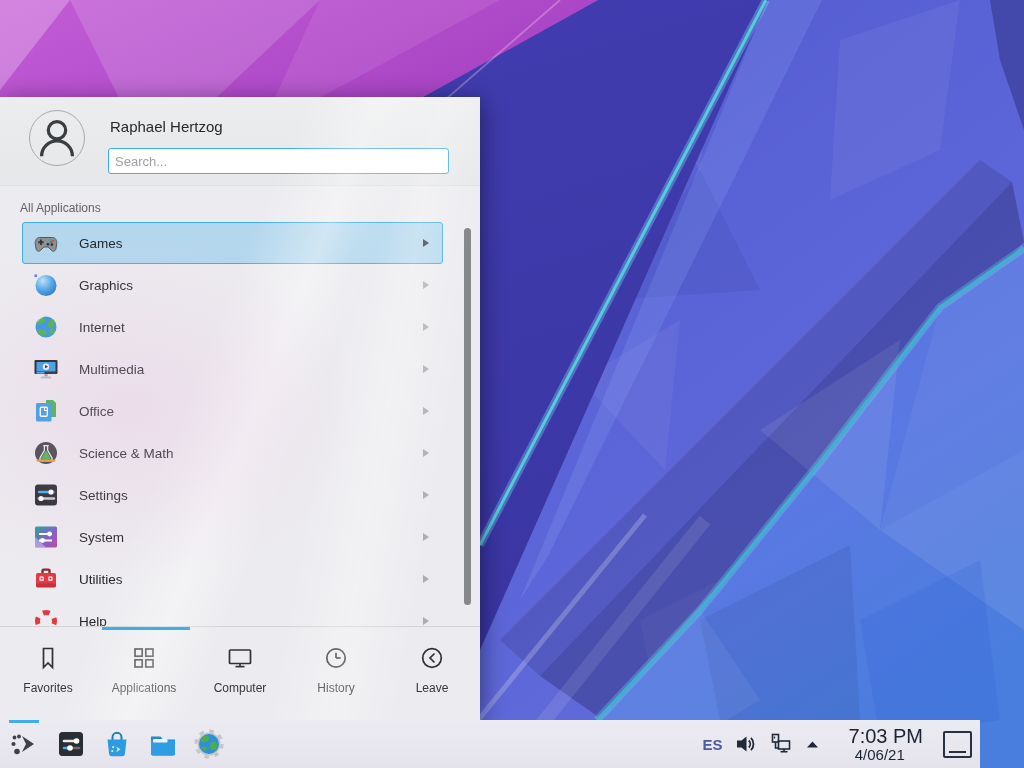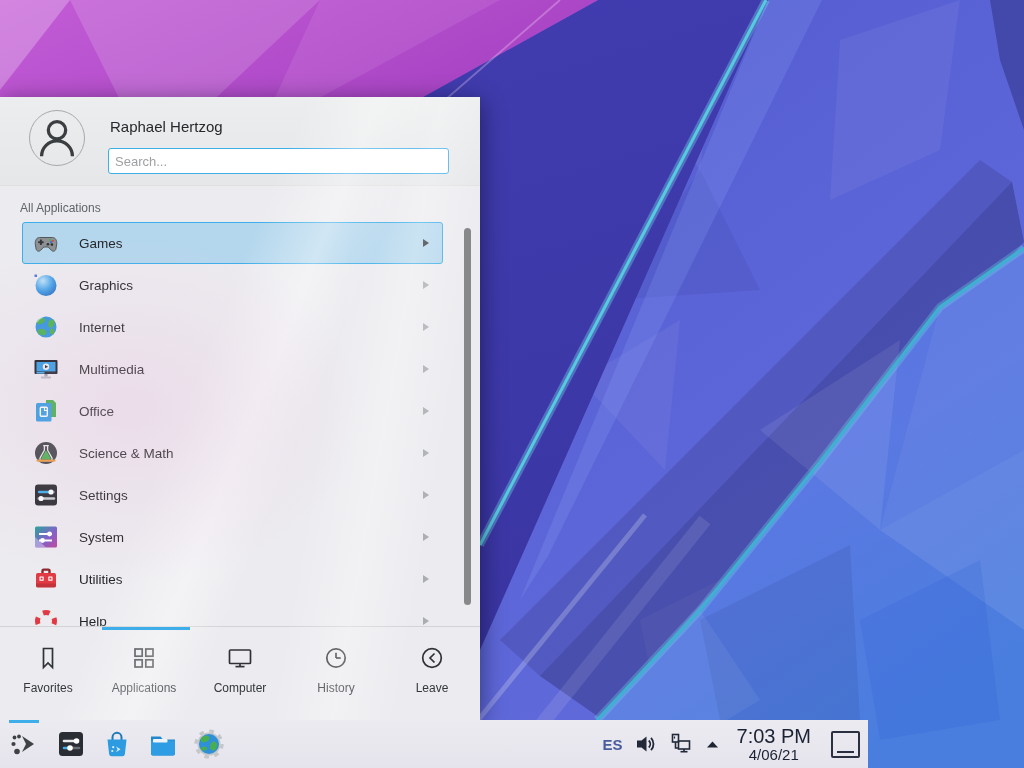--- a/index.html
+++ b/index.html
@@ -39,30 +39,30 @@
   .scroll-thumb{position:absolute;left:464px;top:131px;width:7px;height:377px;
        background:#87888a;border-radius:4px;z-index:6;}
   .menu-sep{position:absolute;left:0;right:0;top:529px;height:1px;background:#d3d3d5;}
   .tabs{position:absolute;left:0;top:530px;width:480px;height:93px;display:flex;}
   .tab{width:96px;display:flex;flex-direction:column;align-items:center;padding-top:17px;box-sizing:border-box;}
   .tab svg{display:block;}
   .tab-label{margin-top:9px;font-size:12px;color:#33383c;}
   .tab-indicator{position:absolute;left:102px;top:530px;width:88px;height:3px;background:#3daee9;z-index:6;}
 
   
-  .taskbar{position:absolute;left:0;top:720px;width:868px;height:48px;
+  .taskbar{position:absolute;left:0;top:720px;width:980px;height:48px;
        background:linear-gradient(#edebf2,#e5e3eb);display:flex;align-items:center;}
   .tb-launchers{display:flex;align-items:center;gap:12px;padding-left:8px;}
   .tb-icon{width:34px;height:34px;position:relative;}
   .tb-icon svg{display:block;}
   .tb-active-line{position:absolute;left:1px;top:-7px;width:30px;height:3px;background:#3daee9;}
   .tray{margin-left:auto;display:flex;align-items:center;gap:11px;padding-right:8px;}
   .kbd-layout{font-size:15px;font-weight:bold;color:#4a5c9b;}
   .clock{text-align:center;color:#1b2233;line-height:1.02;margin:0 5px;}
-  .clock .time{font-size:20px;}
+  .clock .time{font-size:20px;margin-left:12px;}
   .clock .date{font-size:15px;}
   .show-desktop{width:29px;height:27px;border:2px solid #2a3040;border-radius:2px;
        position:relative;box-sizing:border-box;background:transparent;margin-left:4px;}
   .show-desktop::after{content:"";position:absolute;left:4px;right:4px;bottom:3px;height:2px;background:#2a3040;}
 </style>
 </head>
 <body>
 
 <svg class="wp" viewBox="0 0 1024 768" preserveAspectRatio="none">
   <defs>

